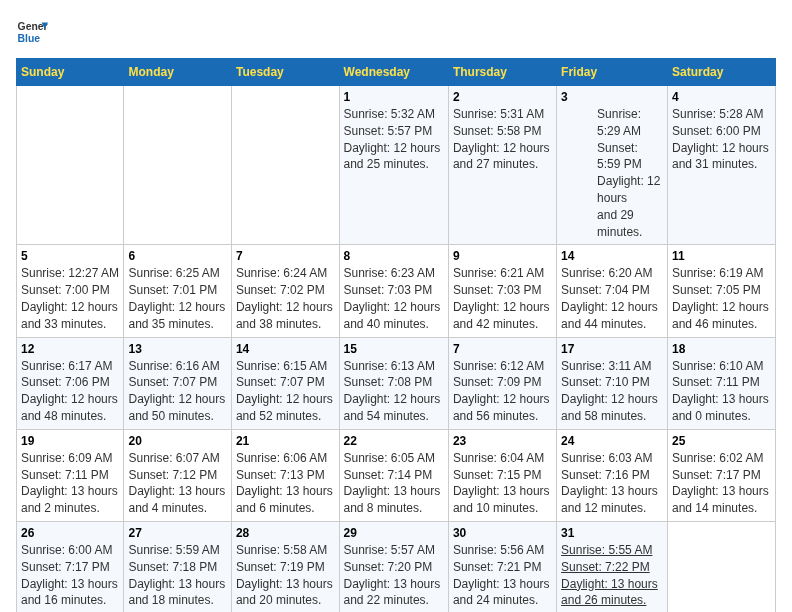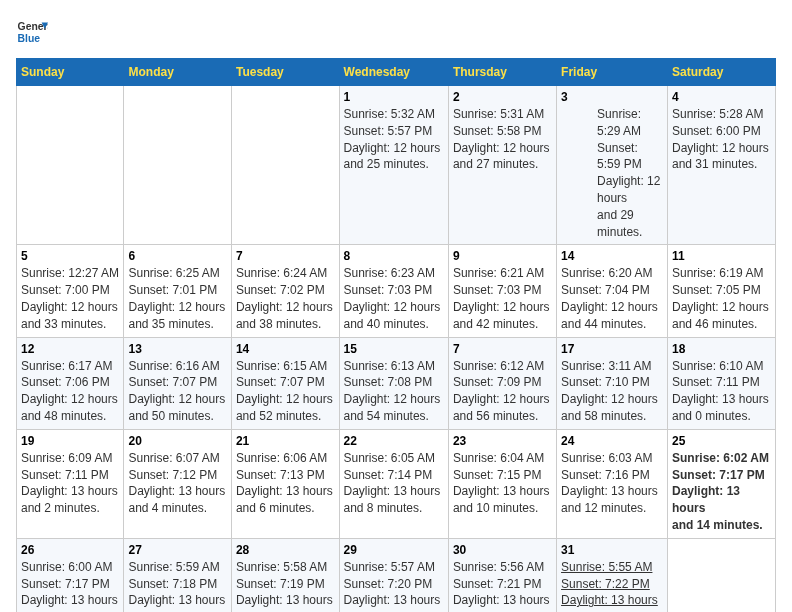--- a/index.html
+++ b/index.html
@@ -283,21 +283,21 @@
         </td>
         <td>
           <span class="day-num">24</span>
           <div class="day-info" style="white-space: pre-line;">Sunrise: 6:03 AM
 Sunset: 7:16 PM
 Daylight: 13 hours
 and 12 minutes.</div>
         </td>
         <td>
           <span class="day-num">25</span>
-          <div class="day-info" style="white-space: pre-line; font-weight: bold;">Sunrise: 6:02 AM
+          <div class="day-info" style="white-space: pre-line;">Sunrise: 6:02 AM
 Sunset: 7:17 PM
 Daylight: 13 hours
 and 14 minutes.</div>
         </td>
       </tr>
       <tr>
         <td>
           <span class="day-num">26</span>
           <div class="day-info" style="white-space: pre-line;">Sunrise: 6:00 AM
 Sunset: 7:17 PM

